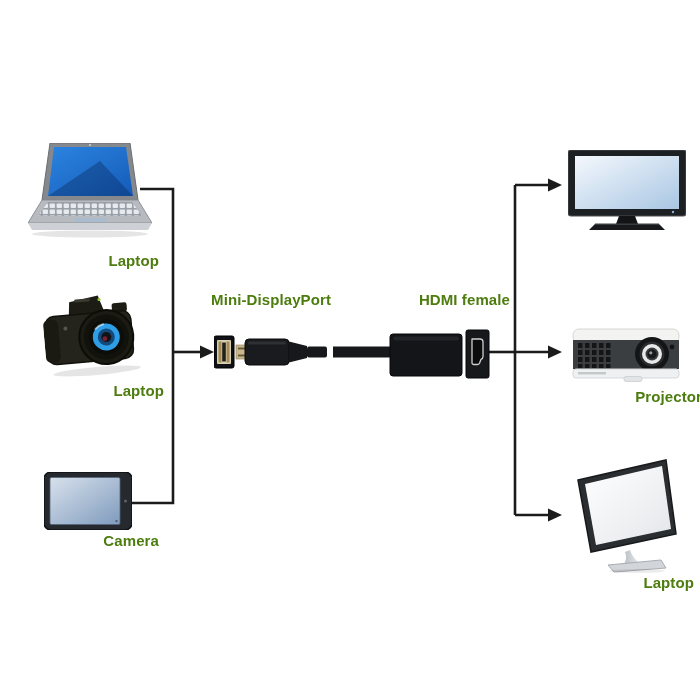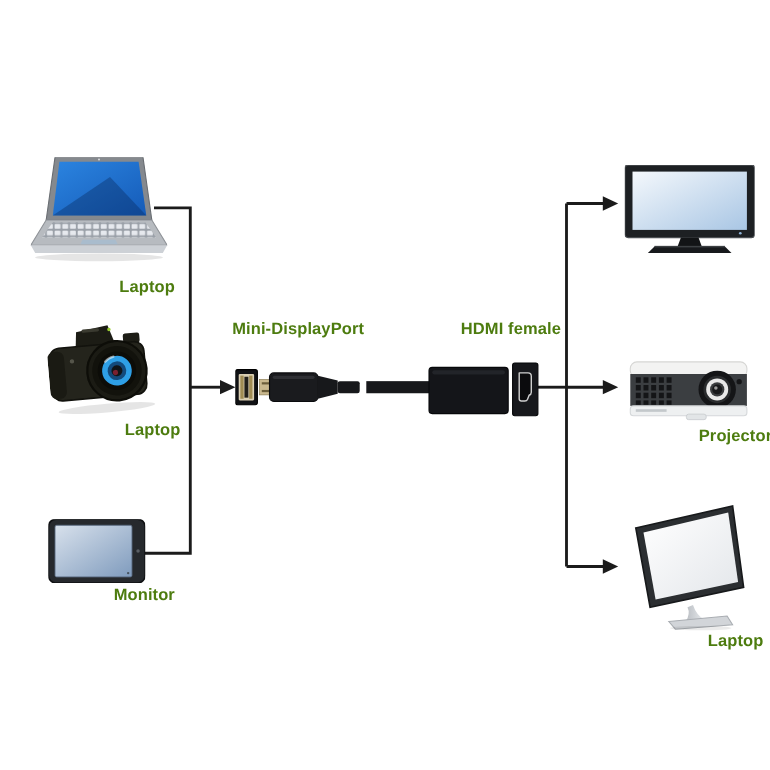--- a/index.html
+++ b/index.html
@@ -93,21 +93,21 @@
           <stop offset="0" stop-color="#d8e1ec"></stop>
             <stop offset="1" stop-color="#7f9bbd"></stop>
         </linearGradient>
       </defs>
       <rect x="0" y="0" width="88" height="58" rx="7" fill="#26292d" stroke="#0f1113" stroke-width="1.5"></rect>
       <rect x="6" y="5.5" width="70" height="47" rx="1.5" fill="url(#tabGrad)" stroke="#55657c" stroke-width="0.8"></rect>
       <circle cx="81.5" cy="29" r="1.6" fill="#5a5f65"></circle>
       <circle cx="72.5" cy="49" r="1.1" fill="#46535f"></circle>
     </svg>
   </div>
-  <div class="lbl" style="left:19px;top:532px;">Monitor</div>
+  <div class="lbl" style="left:19px;top:532px;">Camera</div>
 
   <div class="abs" style="left:214px;top:326px;">
     <svg width="278" height="56" viewBox="0 0 278 56">
 
       <g>
         <rect x="0" y="10" width="20" height="32" rx="2" fill="#101114" stroke="#000" stroke-width="1"></rect>
         <rect x="3" y="14" width="14" height="24" rx="1" fill="#d9ceb2"></rect>
         <rect x="4.5" y="15.5" width="3" height="21" fill="#a08c54"></rect>
         <rect x="12.5" y="15.5" width="3" height="21" fill="#a08c54"></rect>
         <rect x="8.2" y="16.5" width="3.6" height="19" fill="#23201a"></rect>

